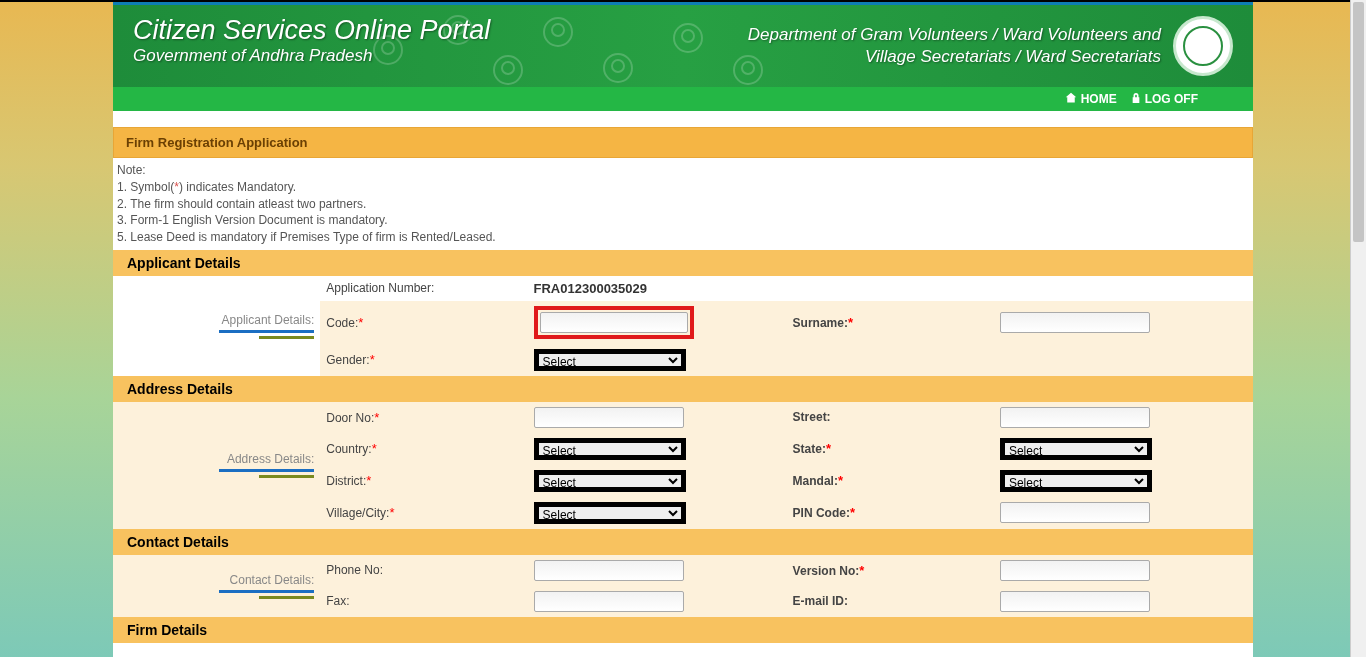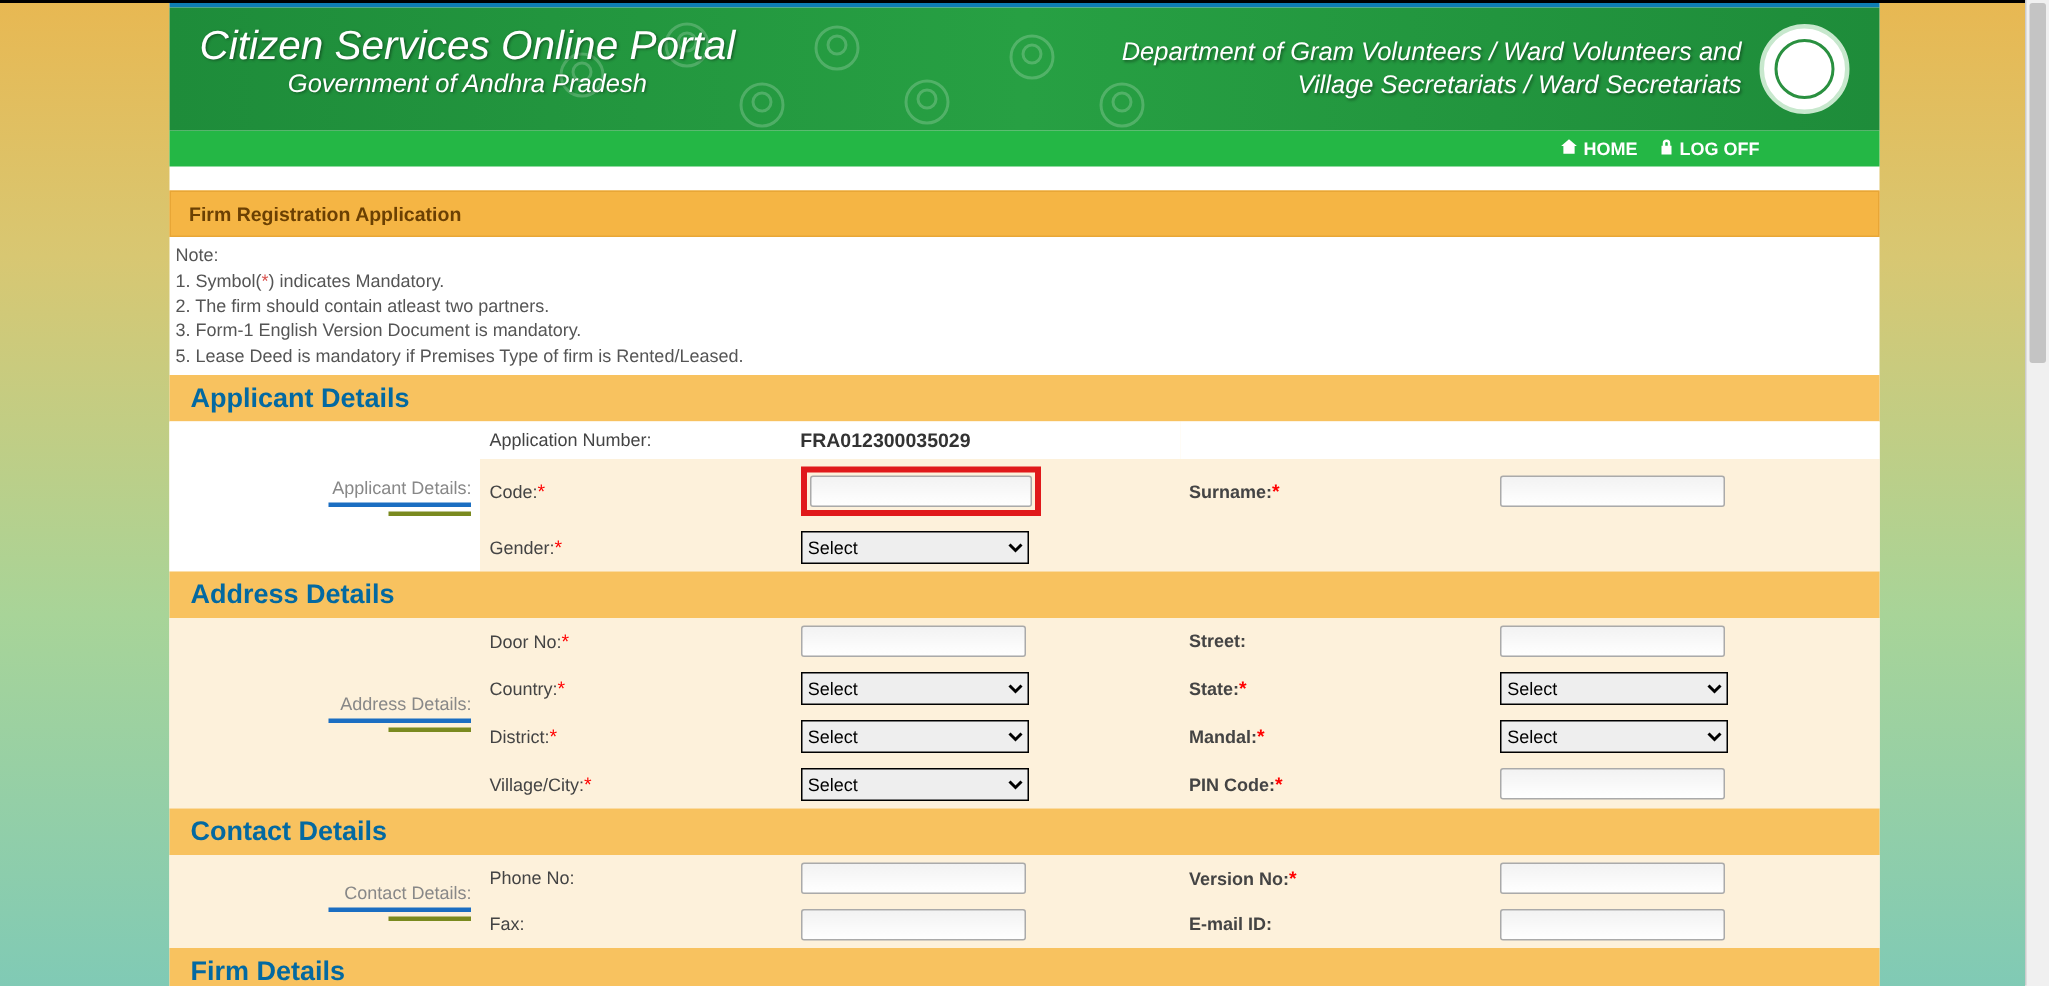--- a/index.html
+++ b/index.html
@@ -29,21 +29,21 @@
 }
 .header-bg-circles {
   position:absolute; inset:0; pointer-events:none;
 }
 .header-bg-circles .c {
   position:absolute; border:2px solid rgba(255,255,255,.2); border-radius:50%;
   width:30px; height:30px;
   display:flex; align-items:center; justify-content:center;
 }
 .header-bg-circles .c:before { content:""; width:10px; height:10px; border:2px solid rgba(255,255,255,.2); border-radius:50%; position:absolute; top:4px; }
-.header-left { z-index:1;text-align:center; }
+.header-left { z-index:1; }
 .header-left .h1 {
   font-size: 27px; font-weight: 500; font-style: italic;
   text-shadow: 1px 1px 2px rgba(0,0,0,.4);
 }
 .header-left .h2 {
   font-size: 17px; font-style: italic;
   text-shadow: 1px 1px 2px rgba(0,0,0,.4);
 }
 .header-right {
   text-align: right; z-index:1; display:flex; align-items:center;
@@ -53,39 +53,39 @@
   text-shadow: 1px 1px 2px rgba(0,0,0,.4);
   line-height:1.3;
 }
 .seal {
   width:60px; height:60px; border-radius:50%; background:#fff; margin-left:12px;
   display:flex; align-items:center; justify-content:center; border:3px solid #c7e8cd;
 }
 .seal-inner { width:40px; height:40px; border-radius:50%; border:2px solid #2a9040; }
 .nav-bar {
   height: 24px; background: #24b745; display:flex; justify-content:flex-end;
-  align-items:center; padding-right: 80px;
+  align-items:center; padding-right: 55px;
 }
 .nav-bar a {
   color:#fff; font-weight:bold; font-size:12px; text-decoration:none;
   margin-left:14px; display:flex; align-items:center; gap:4px;
 }
 .content { padding:0 0 20px 0; }
 .section-title-bar {
   background:#f5b544; padding:7px 12px; color:#6b4003; font-weight:bold;
   font-size:13px; border:1px solid #e8a636;
 }
 .note-block {
   padding: 4px 4px 4px 4px; font-weight:normal; color:#555; font-size:12px;
   line-height:1.4;
 }
 .note-block .red { color:#d9534f; }
 .section-header {
-  background:#f8c25f; padding:5px 14px; font-weight:bold; color:#0369a1;
-  font-size:18px;
+  background:#f8c25f; padding:5px 14px; font-weight:bold; color:#000000;
+  font-size:14px;
 }
 .section-body { background:#fdf1db; padding:0; }
 .sidebar-label {
   text-align:right; padding:8px 6px 0 0; color:#888; font-size:12px;
   width:200px; vertical-align:top;
 }
 .sidebar-underline {
   margin-top:3px; margin-left:auto; width:95px;
 }
 .sidebar-underline .blue { height:3px; background:#1b6ec2; }
@@ -95,21 +95,21 @@
 .form-grid td { padding:5px 6px; vertical-align:middle; }
 .form-row-a { background:#fff; }
 .form-row-b { background:#fdf1db; }
 .lbl { font-weight:normal; color:#444; font-size:12px; width:200px; }
 .req { color:red; font-size:13px; }
 input[type=text] {
   width:150px; height:21px; border:1px solid #aaa; border-radius:2px;
   background:linear-gradient(#f2f2f2,#fff); padding:1px 4px; font-size:12px;
 }
 select {
-  width:152px; height:22px; border:1px solid #000000; background:#eee; font-size:12px;
+  width:152px; height:22px; border:5px solid #000000; background:#eee; font-size:12px;
 }
 .highlight-box {
   border:4px solid #e0191a; padding:2px; display:inline-block;
 }
 .highlight-box input { width:148px; }
 .val-cell { width:250px; }
 .lbl2 { font-weight:bold; color:#444; font-size:12px; width:200px; }
 .app-num-val { font-weight:bold; color:#333; font-size:13px; }
 .scrollbar-track {
   position:fixed; right:0; top:0; width:16px; height:657px;

